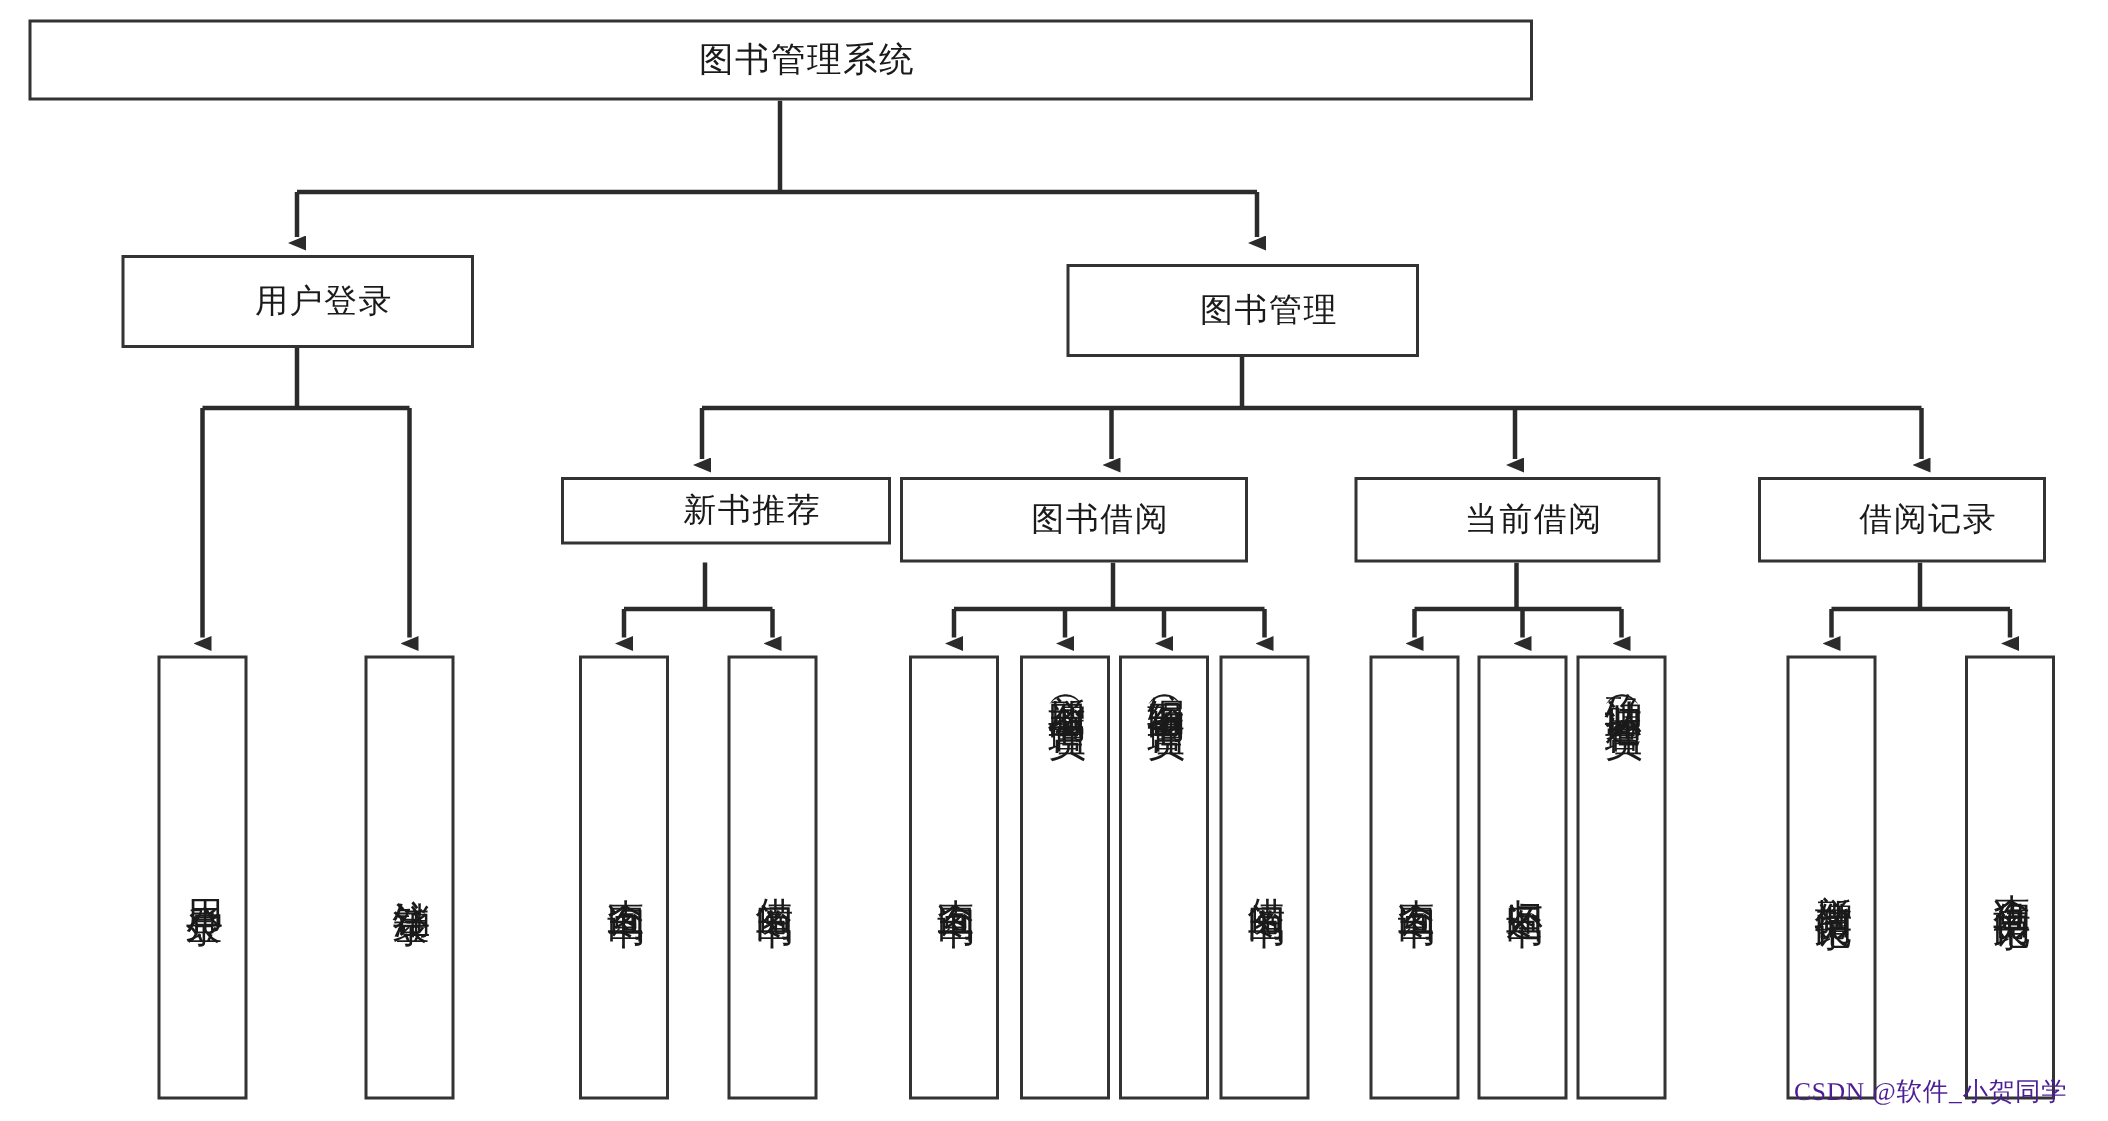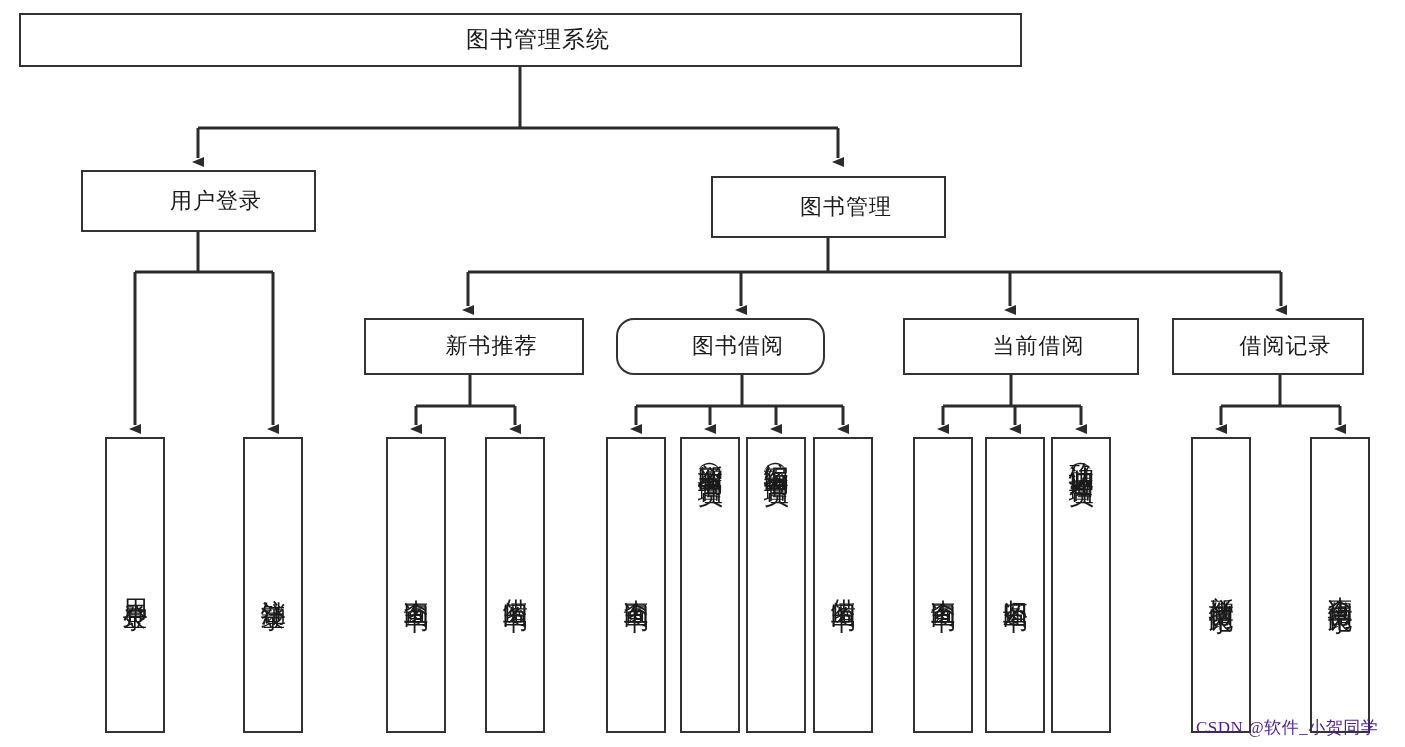--- a/index.html
+++ b/index.html
@@ -117,23 +117,23 @@
       <path d="M1221,406 L1221,425" marker-end="url(#arrow)"></path>
       <path d="M1340,406 L1340,425" marker-end="url(#arrow)"></path>
     </g>
   </svg>
 
   <div class="node horiz root" style="left: 19px; top: 13px; width: 1003px; height: 54px;">图书管理系统</div>
 
   <div class="node horiz" style="left: 81px; top: 170px; width: 235px; height: 62px;">用户登录</div>
   <div class="node horiz" style="left: 711px; top: 176px; width: 235px; height: 62px;">图书管理</div>
 
-  <div class="node horiz" style="left: 364px; top: 318px; width: 220px; height: 57px;">新书推荐</div>
-  <div class="node horiz" style="left: 616px; top: 318px; width: 209px; height: 57px; border-radius: 18px;">图书借阅</div>
-  <div class="node horiz" style="left: 903px; top: 318px; width: 236px; height: 57px;">当前借阅</div>
+  <div class="node horiz" style="left: 374px; top: 318px; width: 220px; height: 45px;">新书推荐</div>
+  <div class="node horiz" style="left: 600px; top: 318px; width: 232px; height: 57px;">图书借阅</div>
+  <div class="node horiz" style="left: 903px; top: 318px; width: 204px; height: 57px;">当前借阅</div>
   <div class="node horiz" style="left: 1172px; top: 318px; width: 192px; height: 57px;">借阅记录</div>
 
   <div class="node leaf" style="left: 105px; top: 437px; width: 60px; height: 296px;">用户登录</div>
   <div class="node leaf" style="left: 243px; top: 437px; width: 60px; height: 296px;">注销登录</div>
   <div class="node leaf" style="left: 386px; top: 437px; width: 60px; height: 296px;">查询图书</div>
   <div class="node leaf" style="left: 485px; top: 437px; width: 60px; height: 296px;">借阅图书</div>
   <div class="node leaf" style="left: 606px; top: 437px; width: 60px; height: 296px;">查询图书</div>
   <div class="node leaf tall-text" style="left: 680px; top: 437px; width: 60px; height: 296px;">新增图书（管理员）</div>
   <div class="node leaf tall-text" style="left: 746px; top: 437px; width: 60px; height: 296px;">编辑图书（管理员）</div>
   <div class="node leaf" style="left: 813px; top: 437px; width: 60px; height: 296px;">借阅图书</div>

